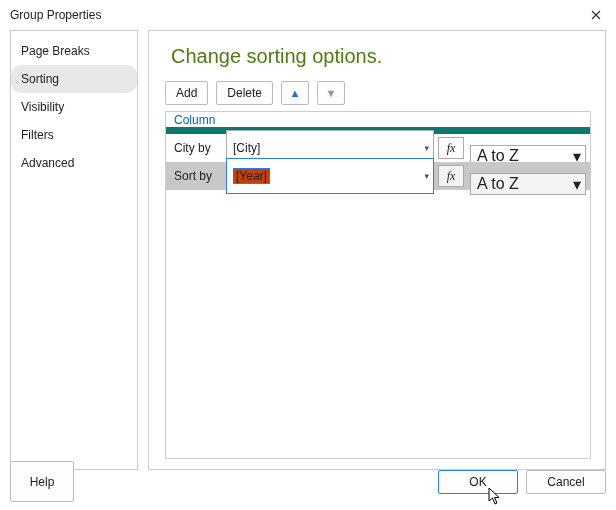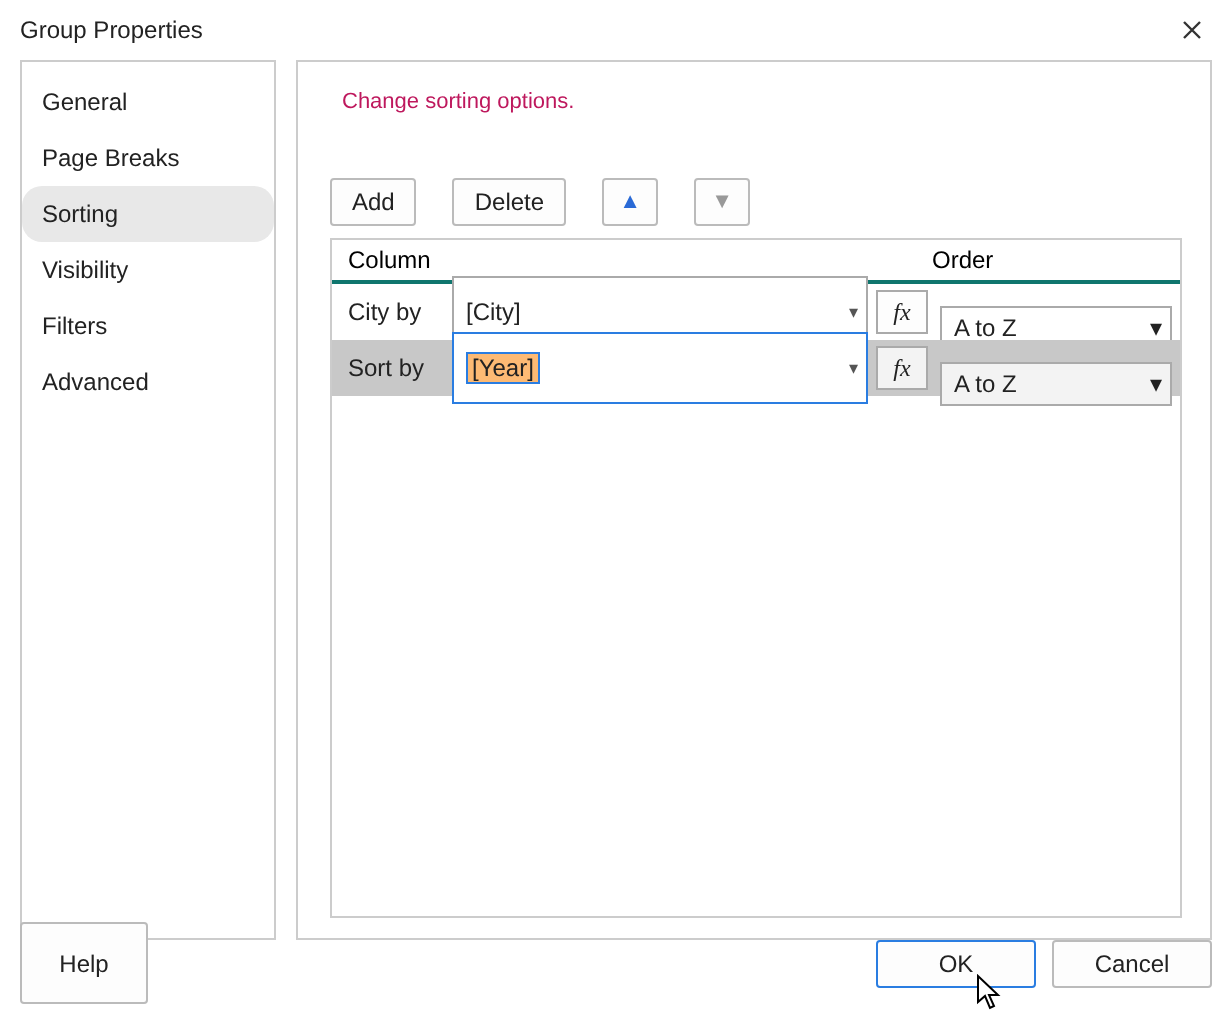--- a/index.html
+++ b/index.html
@@ -49,27 +49,27 @@
   }
   .main {
     flex: 1;
     border: 1px solid #ccc;
     background: #fff;
     padding: 14px 14px 10px 22px;
     display: flex;
     flex-direction: column;
   }
   .heading {
-    font-size: 11px;
-    margin-bottom: 32px;
-    color: #be185d;
+    font-size: 20px;
+    margin-bottom: 13px;
+    color: #4d7c0f;
   }
   .toolbar {
     display: flex;
-    gap: 18px;
+    gap: 8px;
     margin-bottom: 6px;
     margin-left: -6px;
   }
   .btn {
     border: 1px solid #bbb;
     background: #fdfdfd;
     padding: 3px 10px;
     height: 24px;
     display: flex;
     align-items: center;
@@ -85,22 +85,22 @@
     flex: 1;
     display: flex;
     flex-direction: column;
     margin-left: -6px;
   }
   .thead {
     display: flex;
     align-items: center;
     height: 22px;
     font-size: 12px;
-    color: #000000;
-    border-bottom: 2px solid #0f766e;
+    color: #0369a1;
+    border-bottom: 7px solid #0f766e;
   }
   .th-col { flex: 1; padding-left: 8px; }
   .th-order { width: 128px; padding-left: 4px; }
   .row {
     display: flex;
     align-items: center;
     height: 28px;
     padding-left: 8px;
   }
   .row.selected {
@@ -120,21 +120,21 @@
     justify-content: space-between;
     padding: 0 4px 0 6px;
     font-size: 12px;
     margin-right: 4px;
   }
   .combo .chev { font-size: 9px; color: #555; }
   .combo.active {
     border: 1px solid #2a7de1;
   }
   .combo.active .val {
-    background: #fdba74;
+    background: #c2410c;
     border: 1px solid #2a7de1;
     padding: 0 2px;
     line-height: 14px;
   }
   .fx-btn {
     width: 26px; height: 22px;
     border: 1px solid #aaa;
     background: #fdfdfd;
     display: flex; align-items:center; justify-content:center;
     font-style: italic;
@@ -144,21 +144,21 @@
   }
   .order-combo {
     width: 116px;
     height: 22px;
     border: 1px solid #aaa;
     background: #fff;
     display: flex;
     align-items: center;
     justify-content: space-between;
     padding: 0 4px 0 6px;
-    font-size: 12px;
+    font-size: 16px;
     margin-right: 4px;
     margin-top: 16px;
   }
   .row.selected .order-combo,
   .row.selected .fx-btn {
     background: #f3f3f3;
   }
   .footer {
     position: absolute;
     bottom: 8px;
@@ -208,21 +208,20 @@
   <span class="title">Group Properties</span>
   <div class="close-icon">
     <svg width="10" height="10" viewBox="0 0 10 10">
         <path d="M1 1 L9 9 M9 1 L1 9" stroke="#333" stroke-width="1.2" fill="none"></path>
       </svg>
   </div>
 </div>
 
 <div class="body">
   <div class="sidebar">
-    <div class="sidebar-item"><span>General</span></div>
     <div class="sidebar-item"><span>Page Breaks</span></div>
     <div class="sidebar-item selected"><span>Sorting</span></div>
     <div class="sidebar-item"><span>Visibility</span></div>
     <div class="sidebar-item"><span>Filters</span></div>
     <div class="sidebar-item"><span>Advanced</span></div>
   </div>
 
   <div class="main">
     <div class="heading">Change sorting options.</div>
 
@@ -237,21 +236,20 @@
           <span class="arrow-up">▲</span>
         </div>
       <div class="btn icon-only">
           <span class="arrow-down">▼</span>
         </div>
     </div>
 
     <div class="table-wrap">
       <div class="thead">
         <div class="th-col">Column</div>
-        <div class="th-order">Order</div>
       </div>
 
       <div class="row">
         <span class="label">City by</span>
         <div class="combo">
           <span class="val">[City]</span>
           <span class="chev">▾</span>
         </div>
         <div class="fx-btn">
             <span>fx</span>

